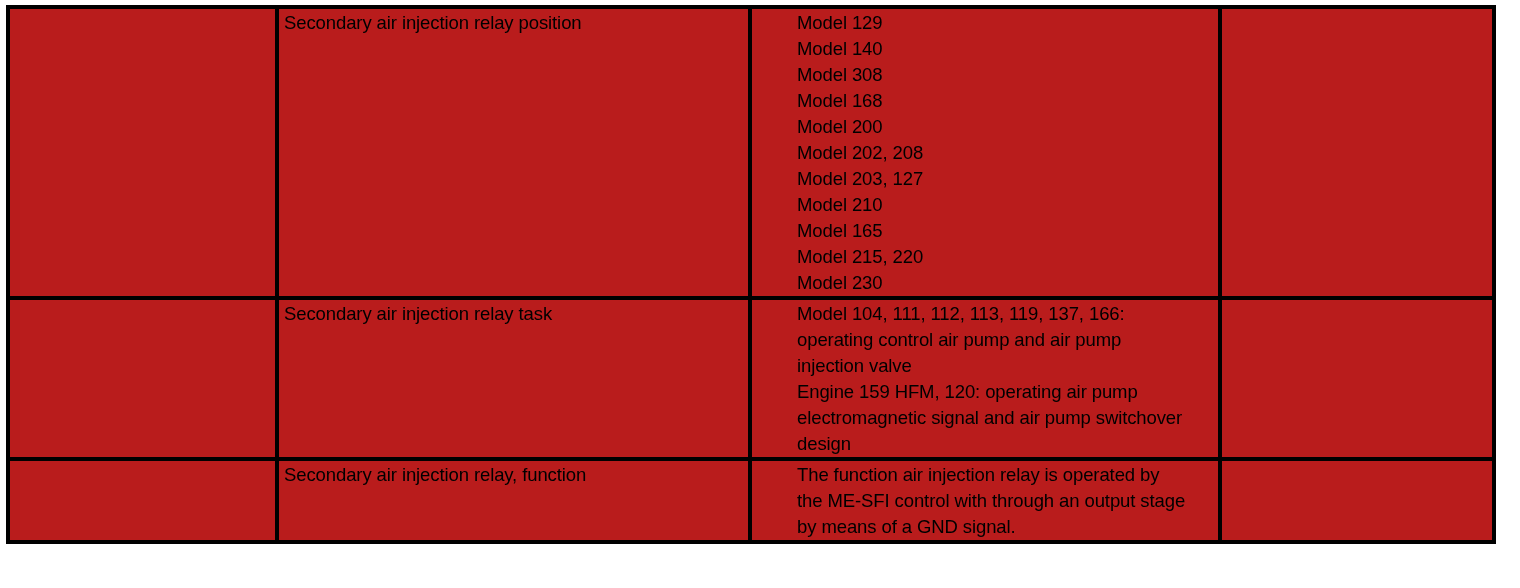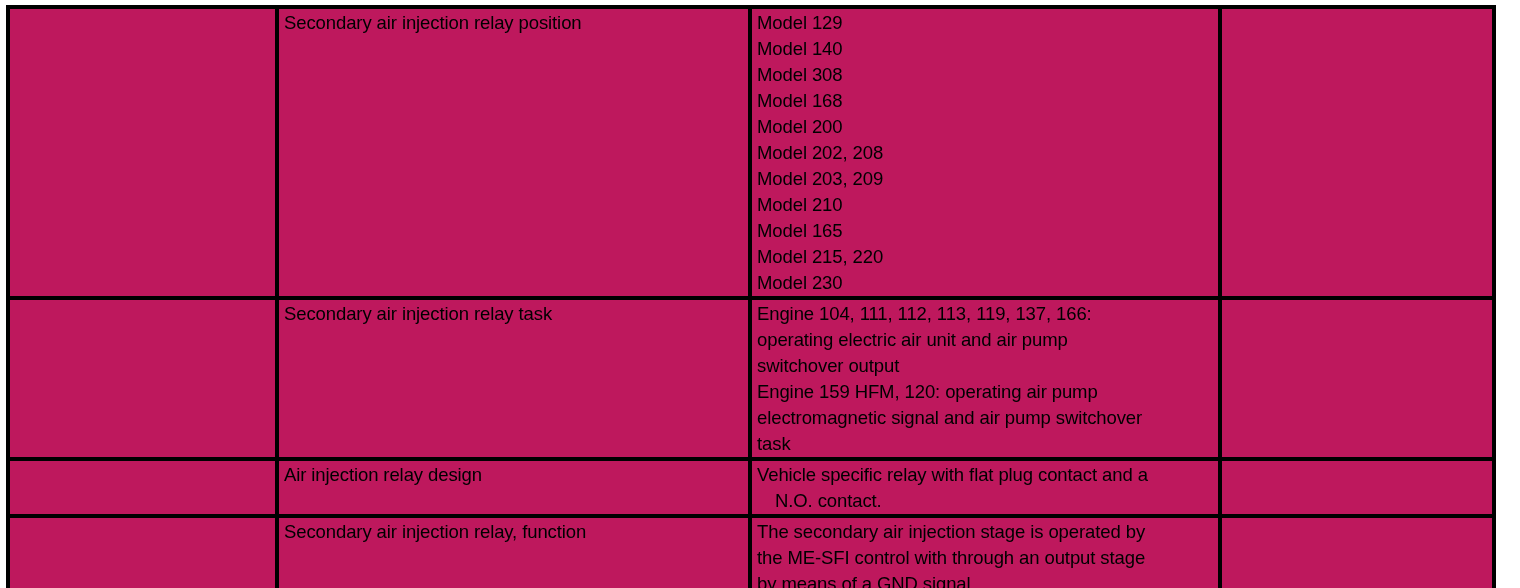--- a/index.html
+++ b/index.html
@@ -31,21 +31,21 @@
     width: 1486px;
     border-collapse: collapse;
     table-layout: fixed;
     background: #ffffff;
   }
 
   .spec-table td {
     border: 4px solid #000000;
     vertical-align: top;
     padding: 0;
-    background: #be185d;
+    background: #b91c1c;
     overflow: visible;
   }
 
   
   .col-idx   { width: 269px; }
   .col-name  { width: 473px; }
   .col-value { width: 470px; }
   .col-note  { width: 274px; }
 
   
@@ -69,21 +69,21 @@
     letter-spacing: -0.1px;
   }
 
   
   .txt-overflow {
     white-space: nowrap;
     overflow: visible;
     width: 480px;
   }
 
-  .line { display: block; }
+  .line { display: block; margin-left: 40px; }
 
   
   .line-indent { padding-left: 18px; }
 </style>
 </head>
 <body>
 
 <div class="page">
 
   <table class="spec-table">
@@ -103,82 +103,65 @@
           <div class="txt">Secondary air injection relay position</div>
         </td>
         <td class="cell">
           <div class="txt txt-overflow">
             <span class="line">Model 129</span>
             <span class="line">Model 140</span>
             <span class="line">Model 308</span>
             <span class="line">Model 168</span>
             <span class="line">Model 200</span>
             <span class="line">Model 202, 208</span>
-            <span class="line">Model 203, 209</span>
+            <span class="line">Model 203, 127</span>
             <span class="line">Model 210</span>
             <span class="line">Model 165</span>
             <span class="line">Model 215, 220</span>
             <span class="line">Model 230</span>
           </div>
         </td>
         <td class="cell">
           <div class="txt"></div>
         </td>
       </tr>
 
       <tr class="row-task">
         <td class="cell">
           <div class="txt"></div>
         </td>
         <td class="cell">
           <div class="txt">Secondary air injection relay task</div>
         </td>
         <td class="cell">
           <div class="txt txt-overflow">
-            <span class="line">Engine 104, 111, 112, 113, 119, 137, 166:</span>
-            <span class="line">operating electric air unit and air pump</span>
-            <span class="line">switchover output</span>
+            <span class="line">Model 104, 111, 112, 113, 119, 137, 166:</span>
+            <span class="line">operating control air pump and air pump</span>
+            <span class="line">injection valve</span>
             <span class="line">Engine 159 HFM, 120: operating air pump</span>
             <span class="line">electromagnetic signal and air pump switchover</span>
-            <span class="line">task</span>
+            <span class="line">design</span>
           </div>
         </td>
         <td class="cell">
           <div class="txt"></div>
         </td>
       </tr>
 
-      <tr class="row-design">
-        <td class="cell">
-          <div class="txt"></div>
-        </td>
-        <td class="cell">
-          <div class="txt">Air injection relay design</div>
-        </td>
-        <td class="cell">
-          <div class="txt txt-overflow">
-            <span class="line">Vehicle specific relay with flat plug contact and a</span>
-            <span class="line line-indent">N.O. contact.</span>
-          </div>
-        </td>
-        <td class="cell">
-          <div class="txt"></div>
-        </td>
-      </tr>
 
       <tr class="row-function">
         <td class="cell">
           <div class="txt"></div>
         </td>
         <td class="cell">
           <div class="txt">Secondary air injection relay, function</div>
         </td>
         <td class="cell">
           <div class="txt txt-overflow">
-            <span class="line">The secondary air injection stage is operated by</span>
+            <span class="line">The function air injection relay is operated by</span>
             <span class="line">the ME-SFI control with through an output stage</span>
             <span class="line">by means of a GND signal.</span>
           </div>
         </td>
         <td class="cell">
           <div class="txt"></div>
         </td>
       </tr>
 
     </tbody>

